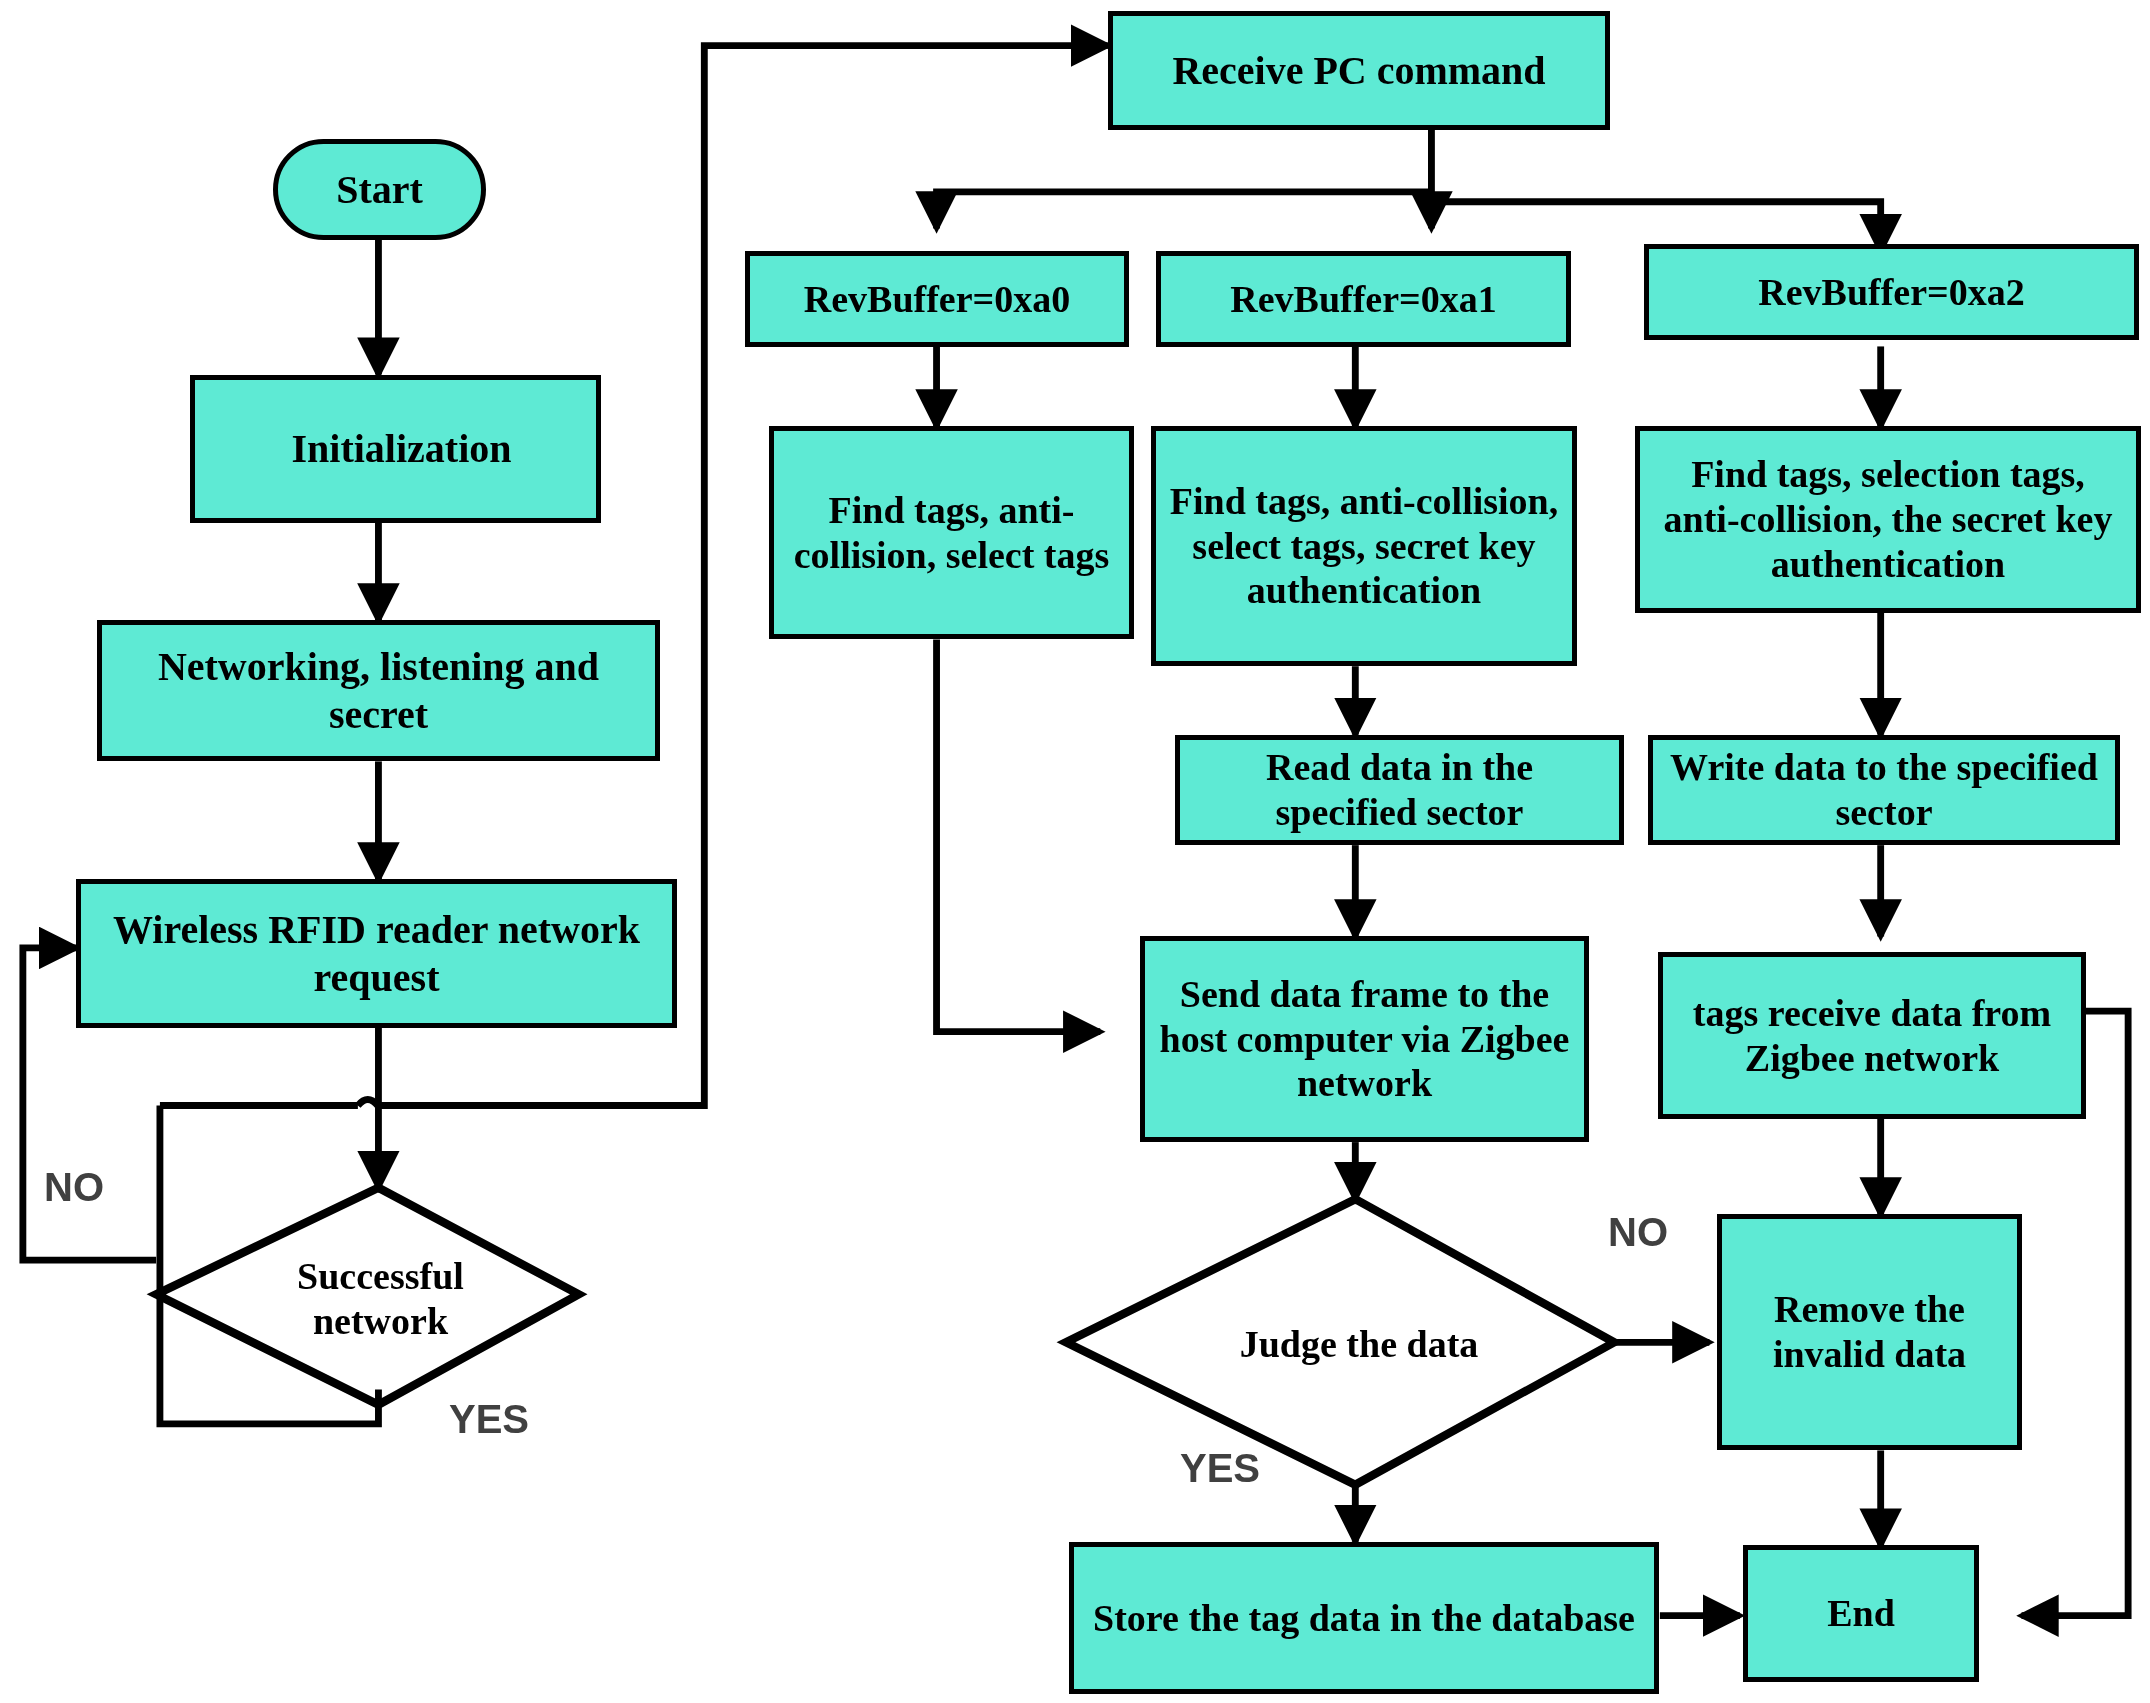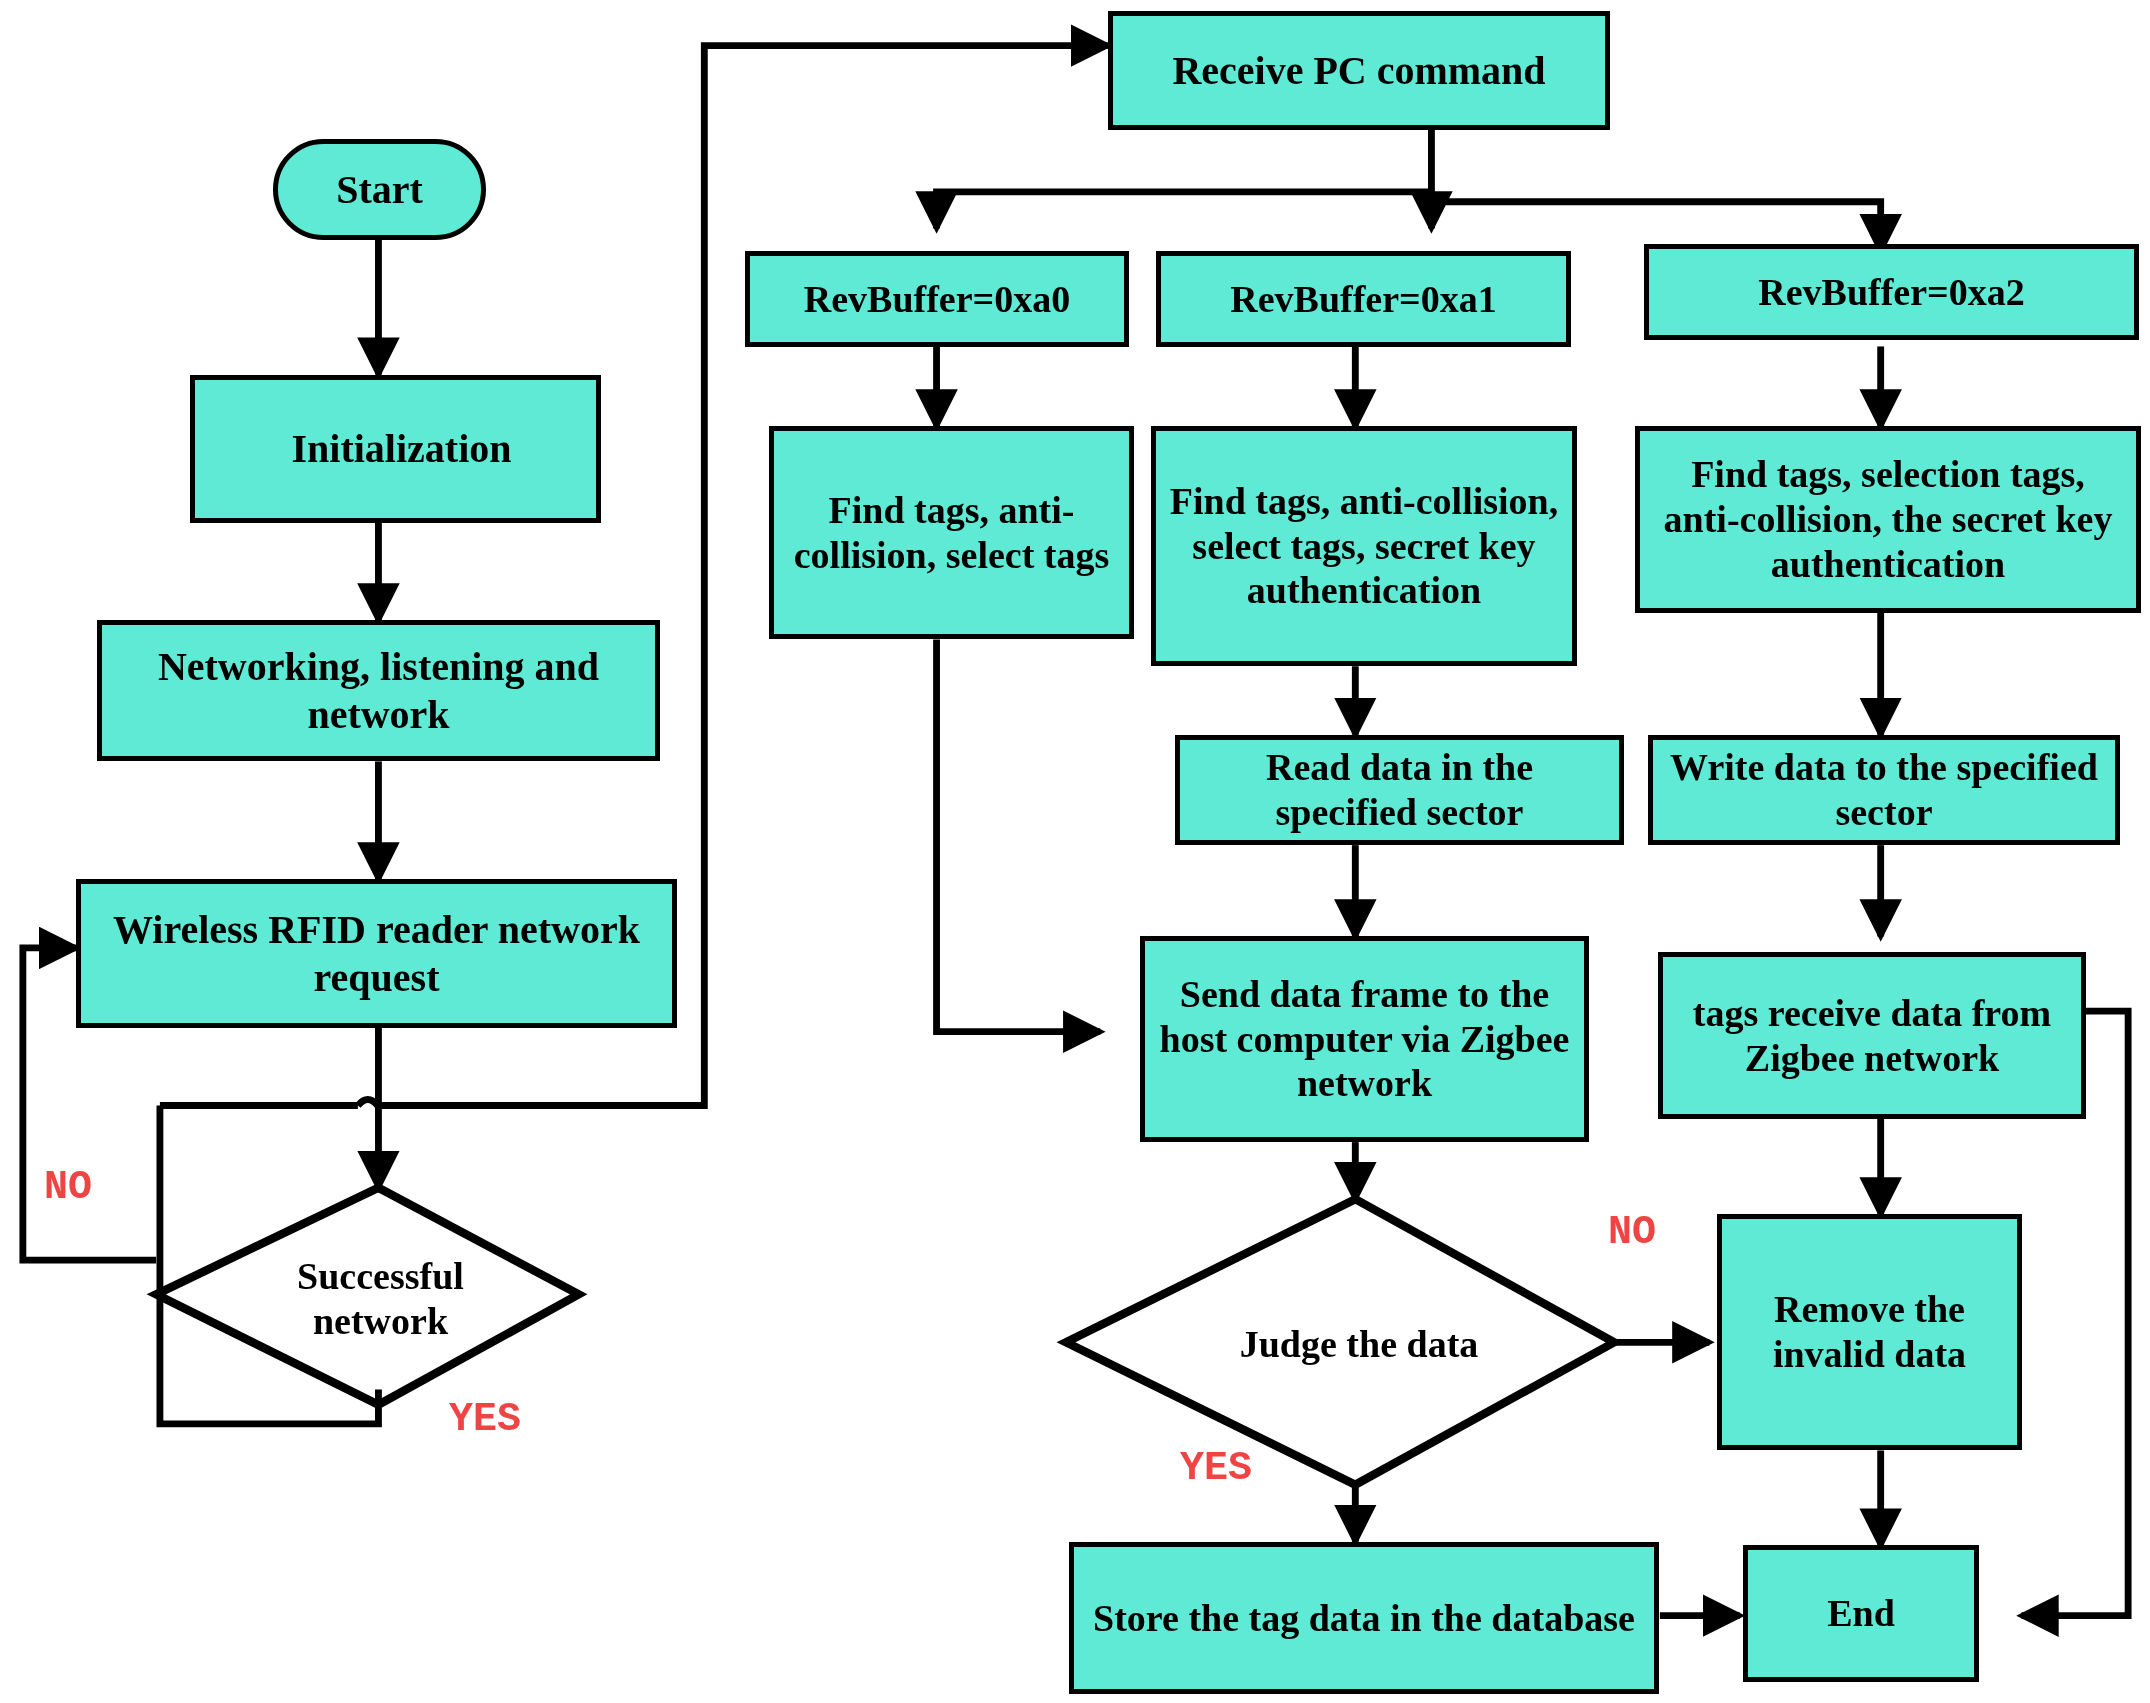--- a/index.html
+++ b/index.html
@@ -5,21 +5,21 @@
   html,body{margin:0;padding:0;background:#ffffff;}
   body{font-family:"Liberation Serif", serif;}
   #stage{position:relative;width:2151px;height:1704px;background:#fff;overflow:hidden;}
   svg.flow{position:absolute;inset:0;width:2151px;height:1704px;}
   .node{position:absolute;box-sizing:border-box;border:5.3px solid #000;background:#5eead4;
         display:flex;align-items:center;justify-content:center;text-align:center;
         font-family:"Liberation Serif", serif;font-weight:bold;color:#000;line-height:1.18;}
   .node.term{border-radius:53px;}
   .diamond-label{position:absolute;display:flex;align-items:center;justify-content:center;
         text-align:center;font-family:"Liberation Serif", serif;font-weight:bold;color:#000;line-height:1.18;}
-  .edge-label{position:absolute;font-family:Liberation Mono, monospace;font-weight:bold;color:#ef4444;
+  .edge-label{position:absolute;font-family:Liberation Sans, sans-serif;font-weight:bold;color:#404040;
         white-space:nowrap;}
 </style>
 </head>
 <body>
 
 <div id="stage">
 
   <svg class="flow" viewBox="0 0 2825 2238">
     <defs>
       <marker id="ah" viewBox="0 0 12 12" refX="10.5" refY="6" markerWidth="6.2" markerHeight="6.2" orient="auto-start-reverse" markerUnits="strokeWidth">
@@ -83,21 +83,21 @@
 
   <div class="node term" style="left:273px;top:139px;width:213px;height:101px;font-size:40px;">
     <span>Start</span>
   </div>
 
   <div class="node" style="left:190px;top:375px;width:411px;height:148px;font-size:40px;padding-left:12px;">
     <span>Initialization</span>
   </div>
 
   <div class="node" style="left:97px;top:620px;width:563px;height:141px;font-size:40px;padding:0 13.7px;">
-    <span>Networking, listening and network</span>
+    <span>Networking, listening and secret</span>
   </div>
 
   <div class="node" style="left:76px;top:879px;width:601px;height:149px;font-size:40px;padding:0 13.7px;">
     <span>Wireless RFID reader network request</span>
   </div>
 
   <div class="diamond-label" style="left:251px;top:1226px;width:259px;height:145px;font-size:38px;">
     <span>Successful network</span>
   </div>
 

